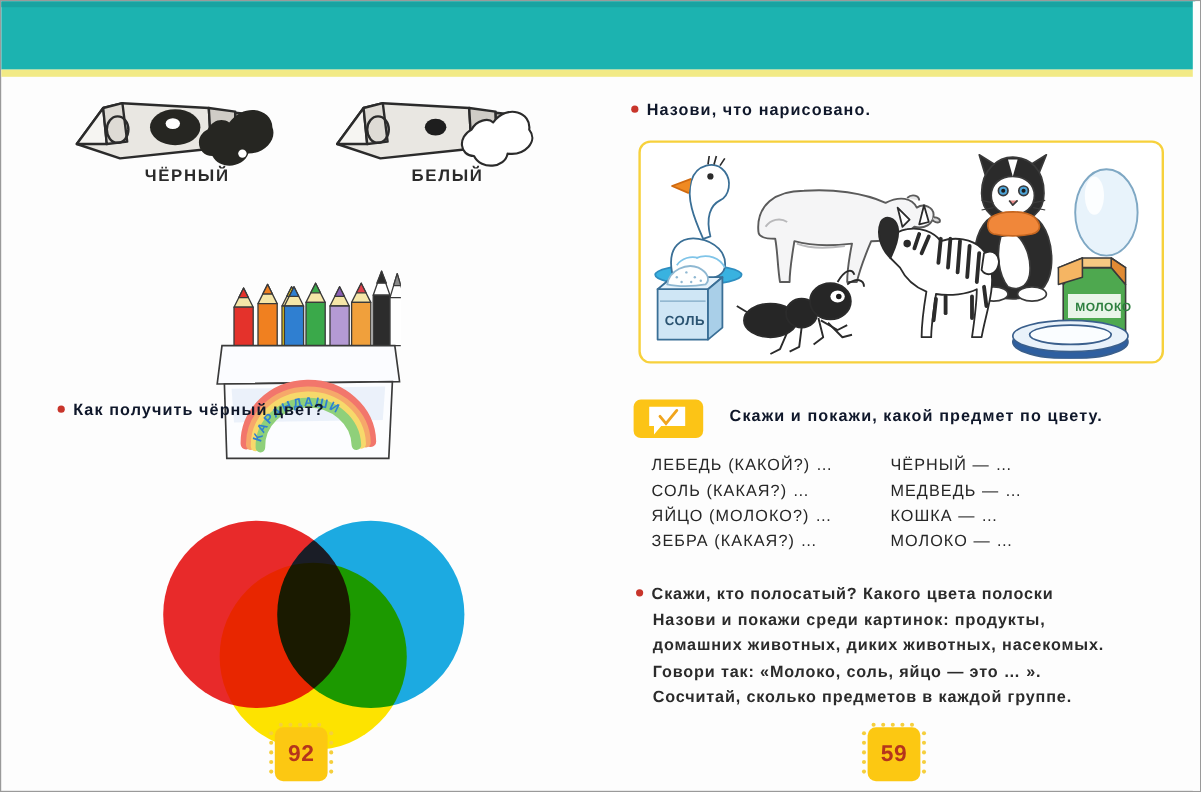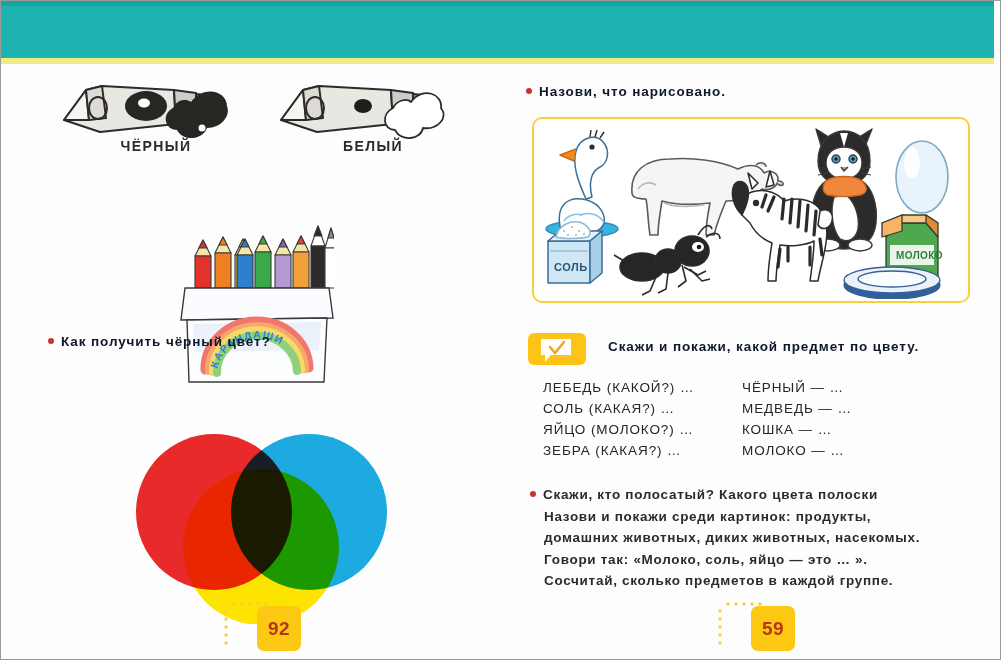--- a/index.html
+++ b/index.html
@@ -69,21 +69,21 @@
   
   .pagenum {
     position:absolute; width:56px; height:50px;
   }
   .pagenum .dots {
     position:absolute; left:0; top:0; width:56px; height:50px;
   }
   .pagenum .plate {
     position:absolute; left:6px; top:5px; width:44px; height:45px;
     background:#fcc812; border-radius:7px;
-    display:flex; align-items:center; justify-content:center;margin-left:28px;
+    display:flex; align-items:center; justify-content:center;
   }
   .pagenum .num {
     font-size:19px; font-weight:bold; color:#b5351c; letter-spacing:0.5px;
   }
 
   
   .picframe {
     position:absolute; left:31px; top:53px; width:438px; height:186px;
     border:2.5px solid #f7d13c; border-radius:10px; background:#ffffff;
   }

